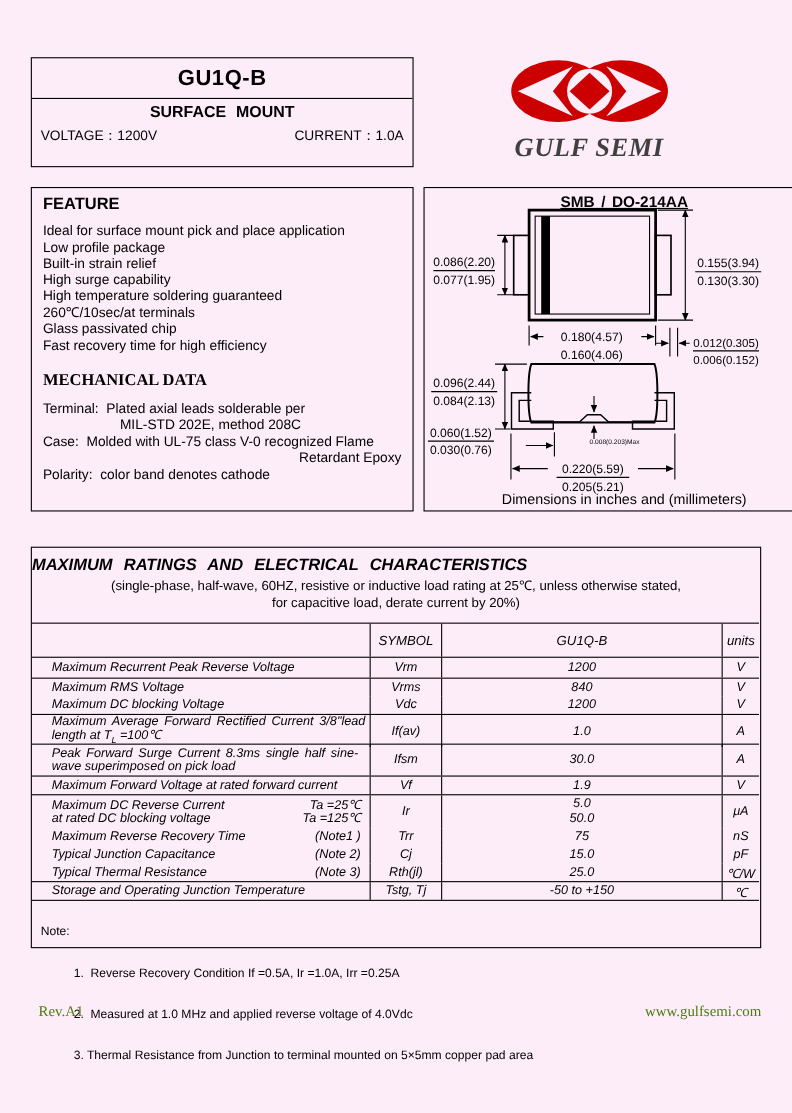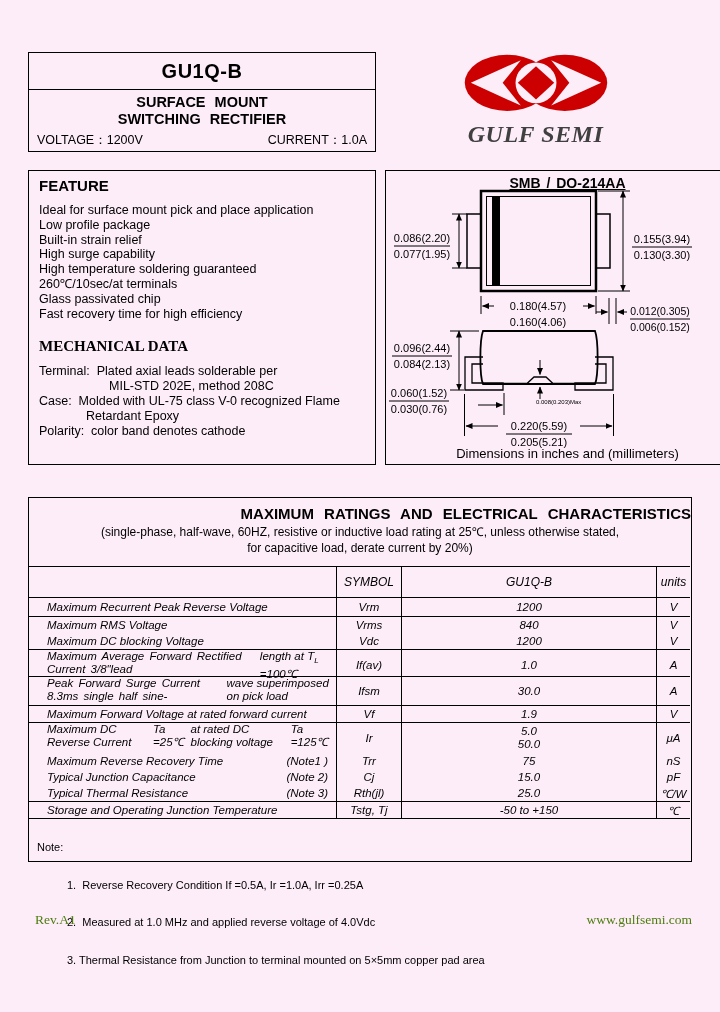--- a/index.html
+++ b/index.html
@@ -16,64 +16,63 @@
   .logo{left:448px;top:48px;width:175px;text-align:center;}
   .logo-text{font-family:"Liberation Serif",serif;font-style:italic;font-weight:bold;font-size:24px;color:#404040;letter-spacing:.5px;margin-top:-3px;text-align:center;}
 
   
   .feature-box{left:28px;top:170px;width:348px;height:295px;border:1.5px solid #000;box-sizing:border-box;padding:6px 10px;}
   .sec-title{font-size:15px;font-weight:bold;margin-bottom:9px;}
   .feat-item{font-size:12.5px;line-height:14.8px;}
   .mech-title{margin-top:17px;font-family:Liberation Serif, serif;}
   .mech-line{font-size:12.5px;line-height:15px;white-space:pre;}
   .ind1{margin-left:70px;}
-  .ind2{margin-left:47px;}
+  .ind2{margin-left:47px;text-align:right;}
 
   
   .pkg-box{left:385px;top:170px;width:365px;height:295px;border:1.5px solid #000;box-sizing:border-box;}
   .pkg-title{text-align:center;font-weight:bold;font-size:14px;text-decoration:underline;margin-top:4px;word-spacing:2px;}
   .pkg-svg{position:absolute;left:0;top:17px;}
   .pkg-svg text{font-family:"Liberation Sans",sans-serif;font-size:11px;fill:#000;stroke:none;}
   .pkg-svg .t10{font-size:10.5px;}
   .pkg-svg .t6{font-size:6px;}
   .pkg-svg .ln{stroke:#000;fill:none;}
   .sw1{stroke-width:1;} .sw13{stroke-width:1.3;} .sw15{stroke-width:1.5;} .sw18{stroke-width:1.8;} .sw25{stroke-width:2.5;}
   .pkg-caption{position:absolute;bottom:3px;width:100%;text-align:center;font-size:13px;}
 
   
   .ratings-box{left:28px;top:497px;width:664px;height:365px;border:1.5px solid #000;box-sizing:border-box;}
-  .ratings-title{text-align:right;font-size:15px;font-weight:bold;margin-top:7px;word-spacing:6px;}
+  .ratings-title{text-align:left;font-size:15px;font-weight:bold;margin-top:7px;word-spacing:6px;font-style:italic;}
   .ratings-sub{text-align:center;font-size:12px;line-height:15.5px;margin-top:3px;}
   .rtable{position:absolute;left:0;top:68px;width:661px;border-top:1.5px solid #000;border-bottom:1.5px solid #000;}
   .trow{display:grid;grid-template-columns:307px 65px 255px 1fr;}
   .trow>div{display:flex;align-items:center;justify-content:center;font-size:11.5px;box-sizing:border-box;font-style:italic;}
   .trow>div+div{border-left:1px solid #000;}
   .c1{justify-content:flex-start !important;padding-left:18px;padding-right:2px;}
   .bt{border-top:1px solid #000;}
   .rh{height:30px;} .r18{height:18px;} .r16{height:16px;} .r26{height:26px;} .r28{height:28px;} .r30{height:30px;}
-  .col2l{flex-direction:row;align-items:flex-start !important;justify-content:center !important;line-height:12.5px;}
+  .col2l{flex-direction:column;align-items:flex-start !important;justify-content:center !important;line-height:12.5px;}
   .wsp{word-spacing:2px;}
   .spread{width:100%;display:flex;justify-content:space-between;padding-right:6px;box-sizing:border-box;}
   .v2{flex-direction:column !important;line-height:13.5px;}
   .hdr{font-size:12px !important;}
   sub{font-size:8px;}
   .notes{position:absolute;left:8px;top:318px;font-size:11px;line-height:12.5px;white-space:pre;}
   .note-item{margin-left:30px;}
 
   .footer{position:absolute;left:35px;right:28px;top:912px;display:flex;justify-content:space-between;font-family:"Liberation Serif",serif;font-size:13.5px;color:#4d7c0f;}
 </style>
 </head>
 <body>
 
 <div class="abs header-box">
   <div class="hb-title">GU1Q-B</div>
   <div>
     <div class="hb-sub">
       <div>SURFACE MOUNT</div>
-      <div>SWITCHING RECTIFIER</div>
     </div>
     <div class="hb-vc">
       <span>VOLTAGE：1200V</span>
       <span>CURRENT：1.0A</span>
     </div>
   </div>
 </div>
 
 <div class="abs logo">
   <svg width="152" height="72" viewBox="0 0 200 95">

